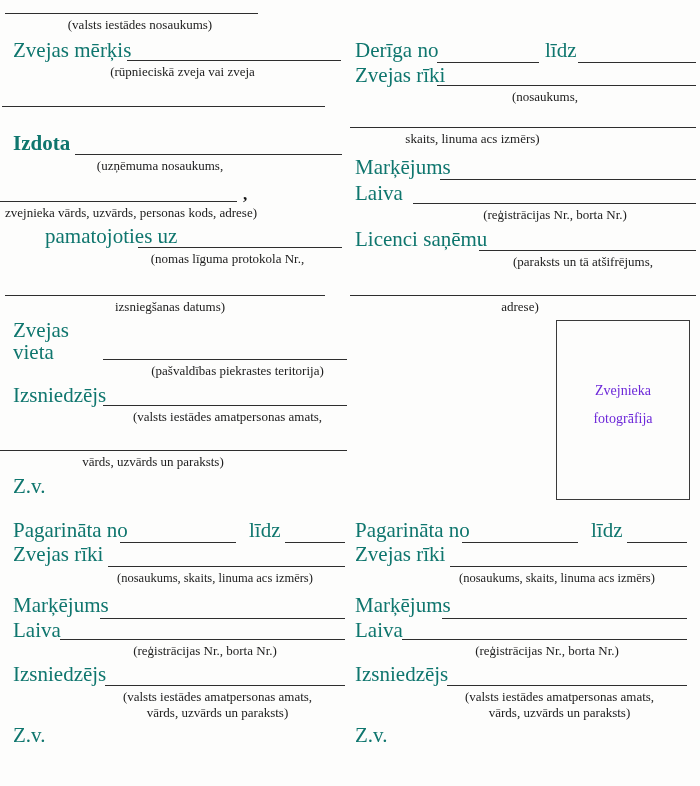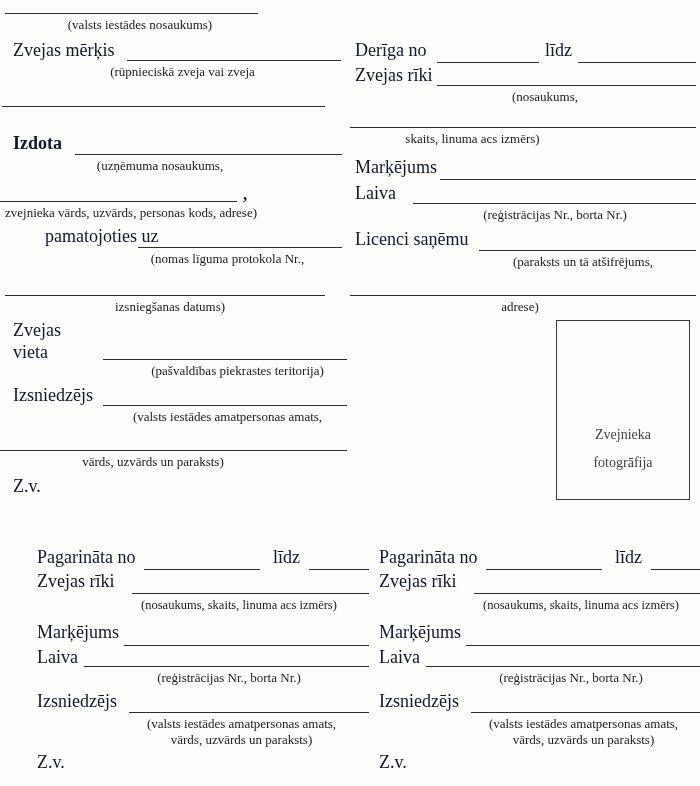--- a/index.html
+++ b/index.html
@@ -10,24 +10,24 @@
     color: #1c1c1c;
   }
   .doc {
     position: relative;
     width: 700px; height: 786px;
     background: #fdfdfc;
     overflow: hidden;
   }
   .lbl {
     position: absolute;
-    font-size: 18px;
+    font-size: 21px;
     line-height: 20px;
     white-space: nowrap;
-    color: #0f172a;
+    color: #0f766e;
   }
   .cap {
     position: absolute;
     font-size: 13px;
     line-height: 16px;
     text-align: center;
     white-space: nowrap;
     color: #202020;
   }
   .rule {
@@ -38,31 +38,30 @@
   .photo {
     position: absolute;
     border: 1.6px solid #3a3a3a;
     background: #fdfdfc;
   }
   .photo .ph-line {
     position: absolute;
     left: 0; width: 100%;
     text-align: center;
     font-size: 14px;
-    color: #404040;
-    margin-top: 44px;
+    color: #6d28d9;
   }
   .comma {
     position: absolute;
     font-size: 17px;
     font-weight: bold;
     color: #161616;
   }
   
-  .ext-col { position: absolute; top: 545px; width: 348px; height: 240px; margin-left: 24px; }
+  .ext-col { position: absolute; top: 518px; width: 348px; height: 240px; }
   .ext-col .e-extended   { left: 13px;  top: 2px; }
   .ext-col .e-rule-ext1  { left: 120px; top: 24px; width: 116px; }
   .ext-col .e-until      { left: 249px; top: 2px; }
   .ext-col .e-rule-ext2  { left: 285px; top: 24px; width: 60px; }
   .ext-col .e-gear       { left: 13px;  top: 26px; }
   .ext-col .e-rule-gear  { left: 108px; top: 48px; width: 237px; }
   .ext-col .e-cap-gear   { left: 85px;  top: 52px; width: 260px; font-size: 12.5px; }
   .ext-col .e-marking    { left: 13px;  top: 77px; }
   .ext-col .e-rule-mark  { left: 100px; top: 100px; width: 245px; }
   .ext-col .e-laiva      { left: 13px;  top: 102px; }

